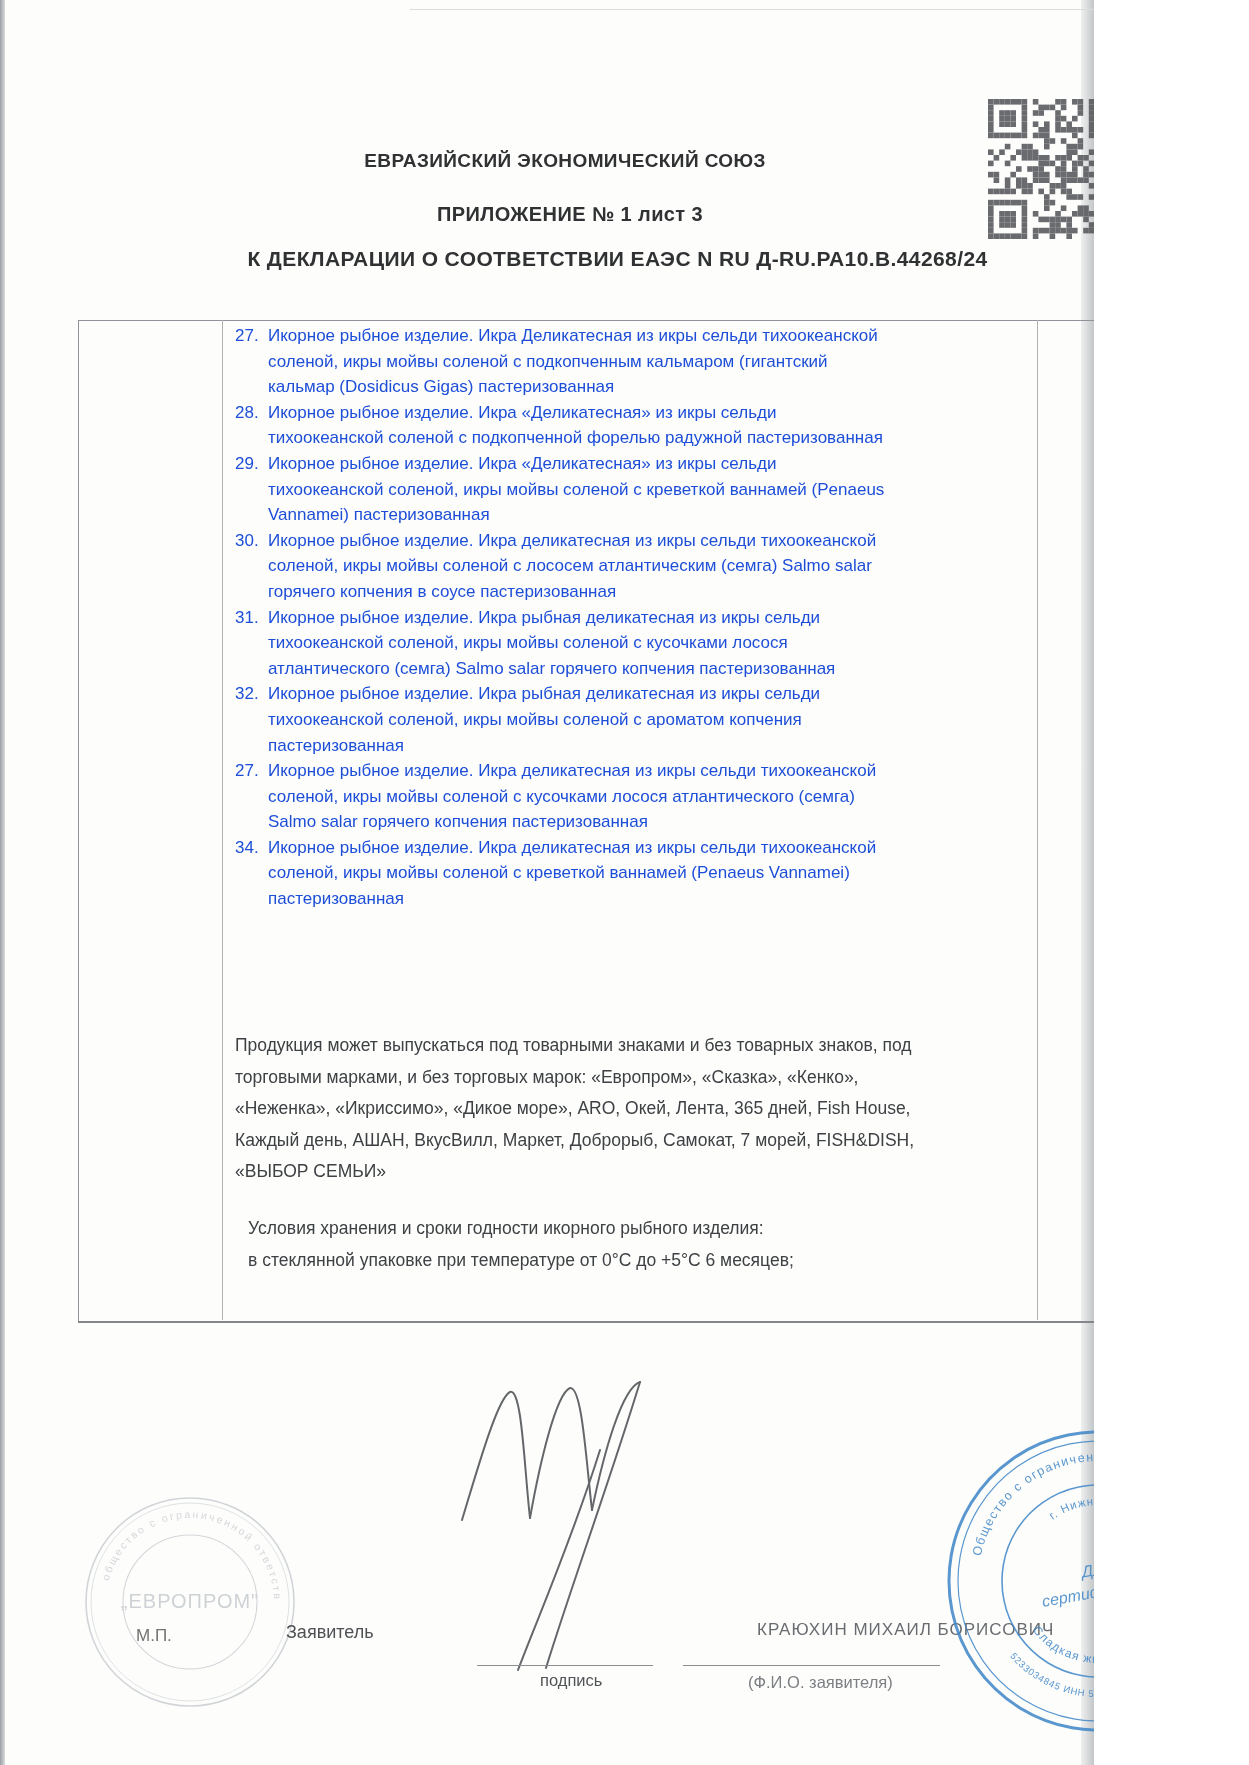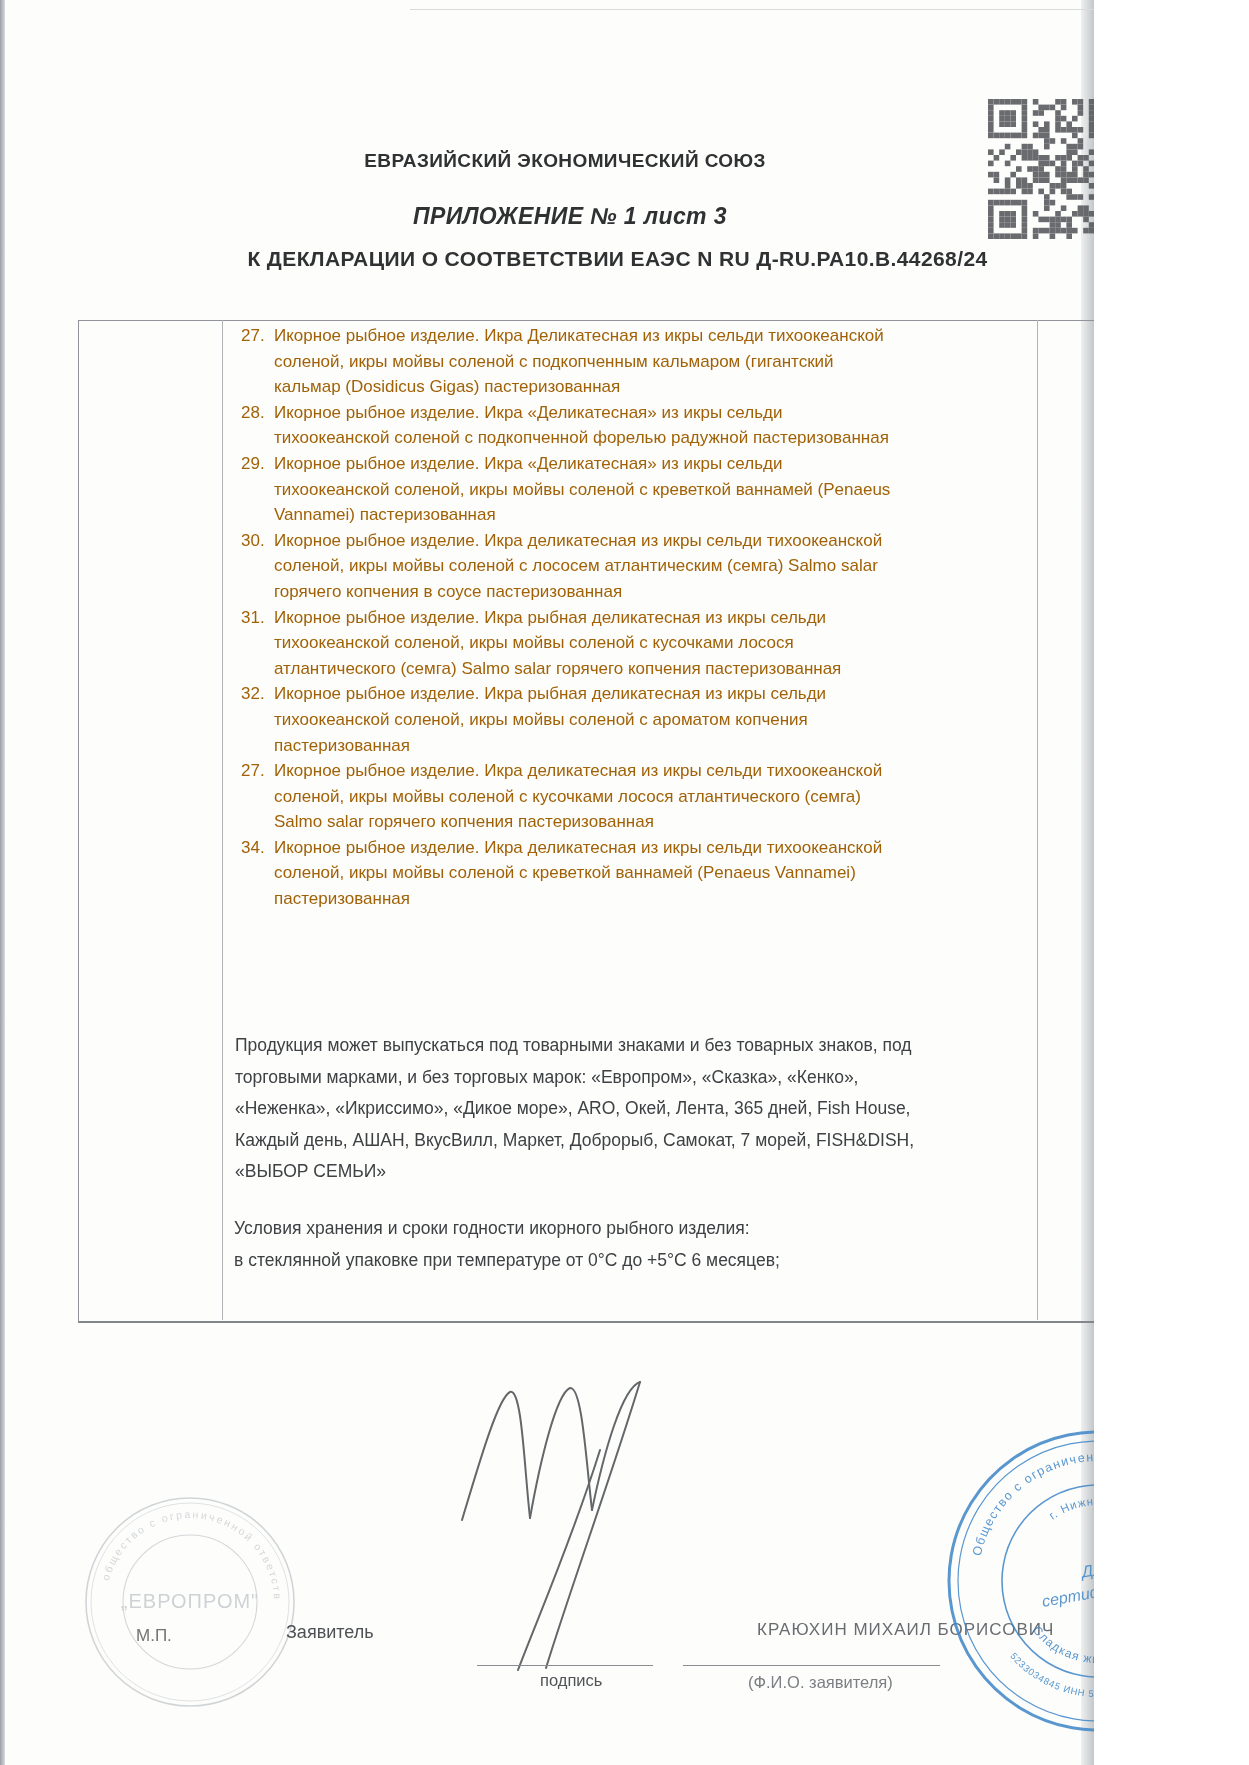--- a/index.html
+++ b/index.html
@@ -10,40 +10,40 @@
   }
   
   .edge-left  { position:absolute; left:0; top:0; width:5px; height:100%;
                 background:linear-gradient(to right,#9aa0a4,#d9dbdc); }
   .edge-right { position:absolute; right:0; top:0; width:13px; height:100%;
                 background:linear-gradient(to left,#c3c7c9,#efF0f0); }
   .edge-top   { position:absolute; left:410px; top:9px; width:826px; height:1px; background:#d9dbdc; }
 
   .hdr { position:absolute; text-align:center; font-weight:bold; color:#2f3133; letter-spacing:.4px; }
   .hdr-title       { top:150px; left:80px; width:970px;  font-size:19px; }
-  .hdr-subtitle    { top:203px; left:80px; width:980px;  font-size:23px;font-style:italic; }
+  .hdr-subtitle    { top:203px; left:80px; width:980px;  font-size:20px; }
   .hdr-declaration { top:247px; left:80px; width:1075px; font-size:21px; }
 
   .qr { position:absolute; left:988px; top:99px; width:140px; height:140px; opacity:.88; }
 
   
   .tbl   { position:absolute; left:78px; top:320px; width:1104px; height:1000px;
            border:1px solid #90939a; border-bottom:2px solid #83868b; }
   .tbl-v { position:absolute; top:320px; width:1px; height:1000px; background:#b0b3b6; }
   .tbl-v1 { left:222px; } .tbl-v2 { left:1037px; }
 
-  .items { position:absolute; left:241px; top:323px; width:655px;
-           font-size:17px; line-height:25.6px; color:#a16207; }
+  .items { position:absolute; left:235px; top:323px; width:655px;
+           font-size:17px; line-height:25.6px; color:#1d4ed8; }
   .item  { display:flex; }
   .item .num { width:33px; flex:none; }
   .item .txt { flex:1; }
 
   .para    { position:absolute; left:235px; top:1030px; width:700px;
              font-size:17.5px; line-height:31.5px; color:#3e4144; }
-  .storage { position:absolute; left:234px; top:1213px; width:710px;
+  .storage { position:absolute; left:248px; top:1213px; width:710px;
              font-size:17.5px; line-height:31.5px; color:#3e4144; }
 
   .mp            { position:absolute; left:136px; top:1626px; font-size:17px; color:#737373; }
   .applicant     { position:absolute; left:286px; top:1622px; font-size:18px; color:#4e5154; }
   .applicant-name{ position:absolute; left:757px; top:1620px; font-size:17px;
                    letter-spacing:1px; color:#686b6f; white-space:nowrap; }
   .sig-line      { position:absolute; top:1665px; height:1px; background:#8b8e91; }
   .sig-line-left { left:477px; width:176px; }
   .sig-line-right{ left:683px; width:257px; }
   .caption       { position:absolute; font-size:16.5px; }

